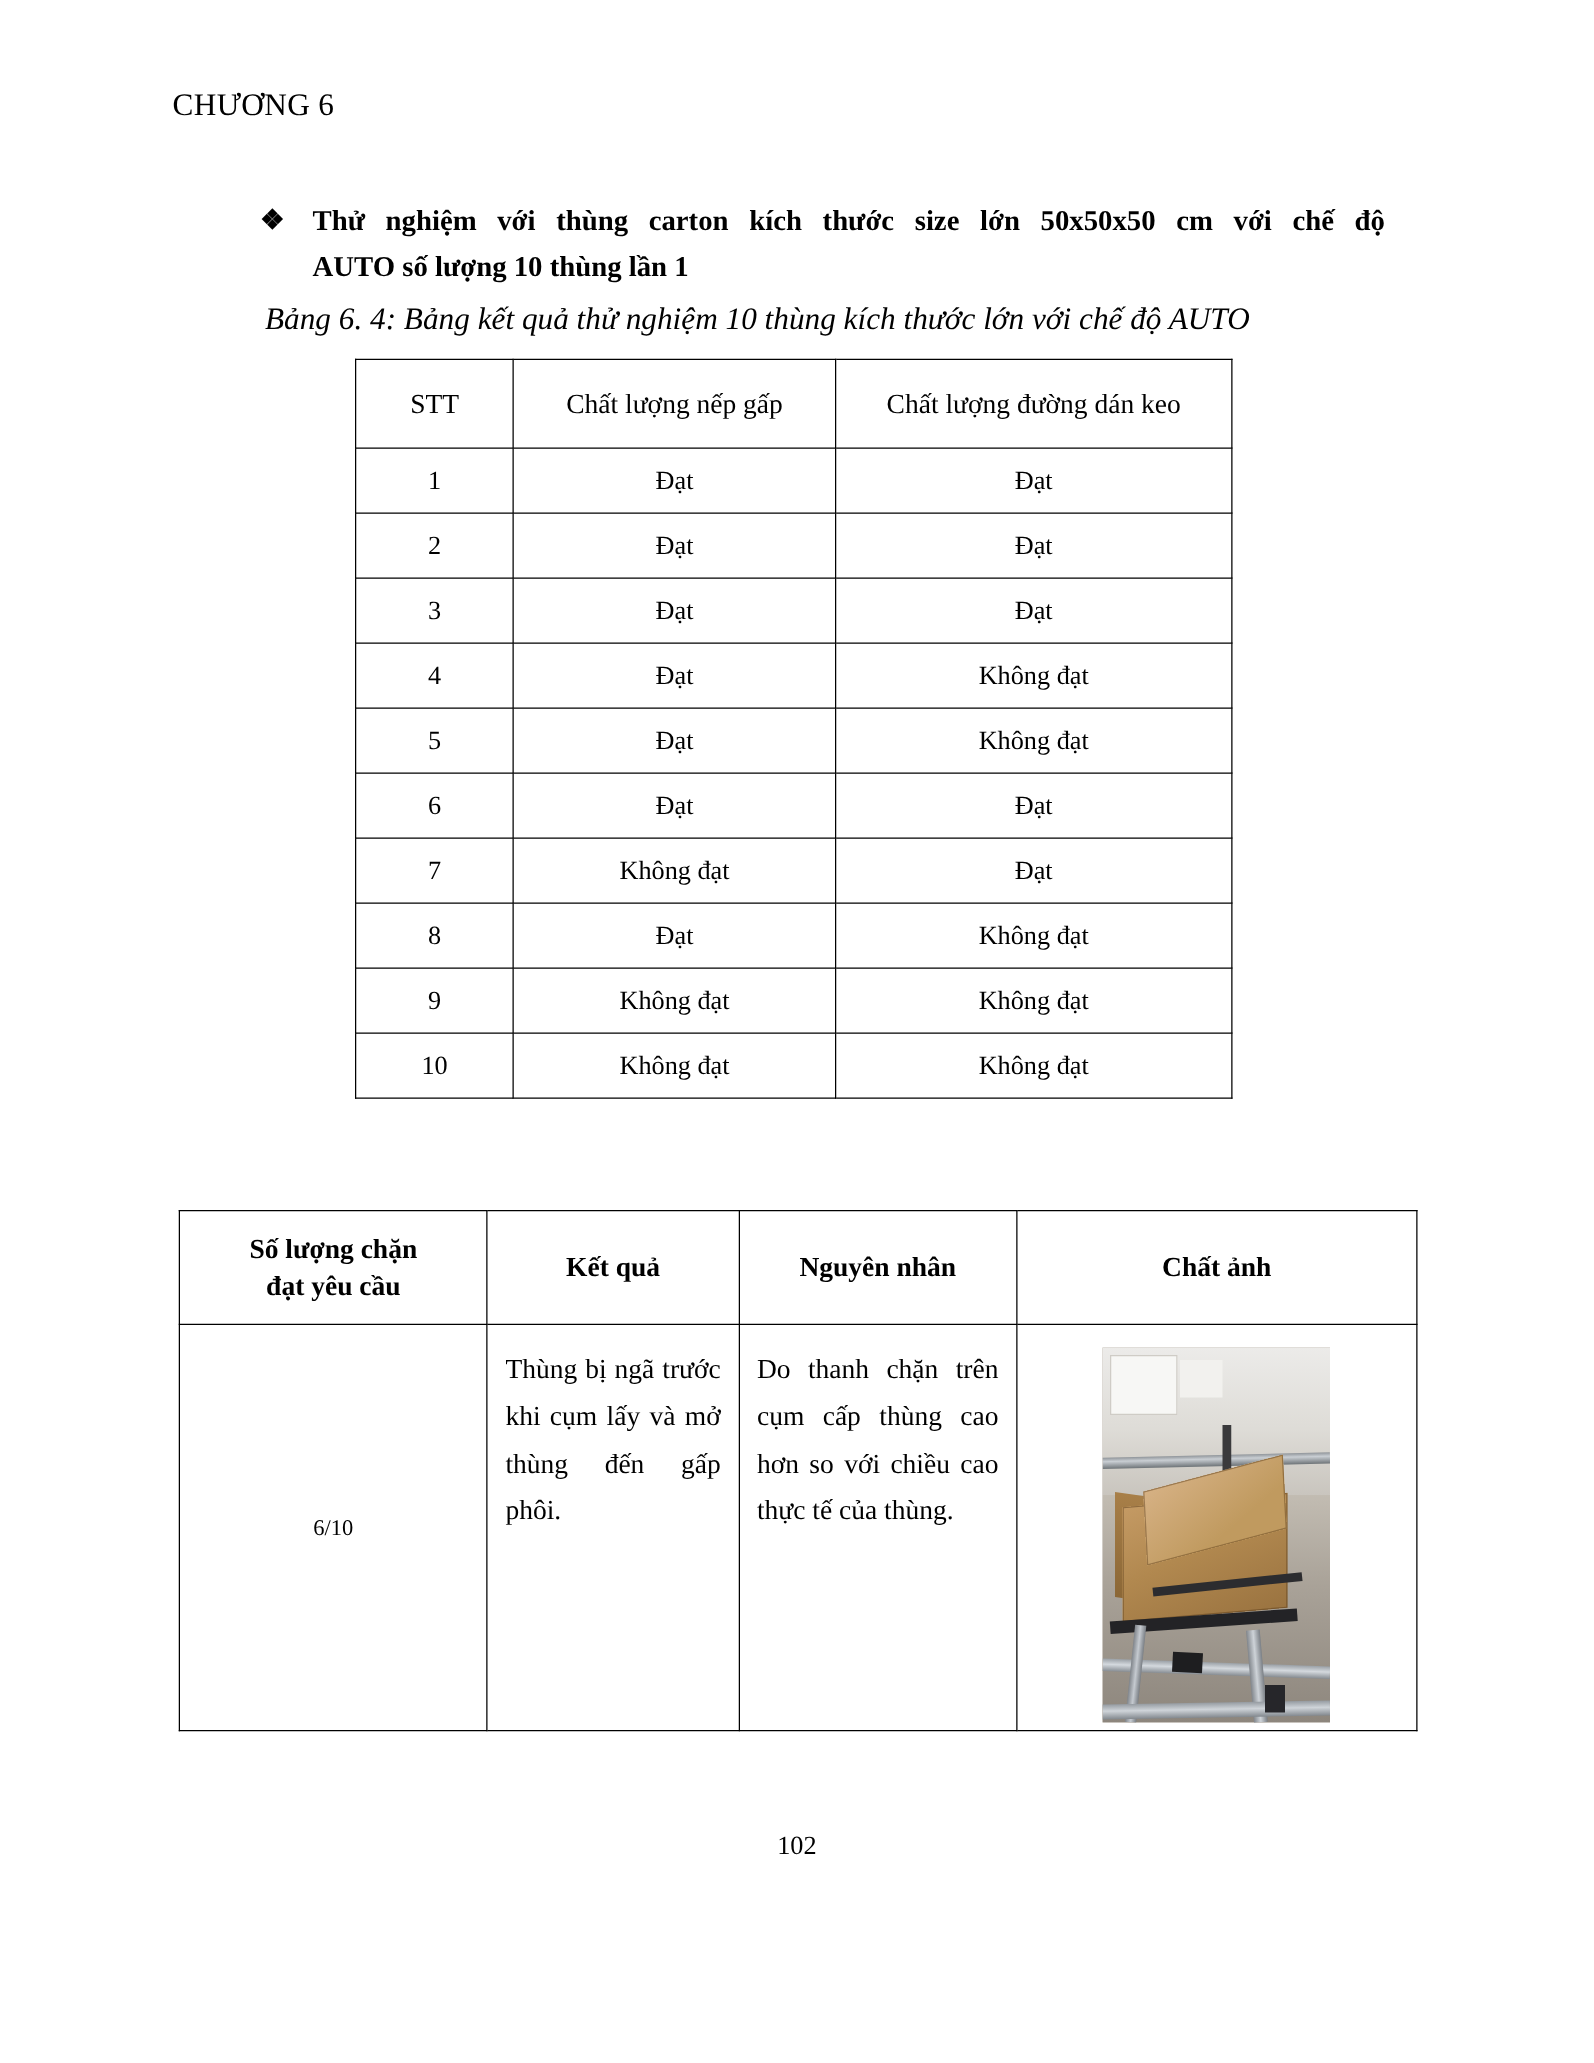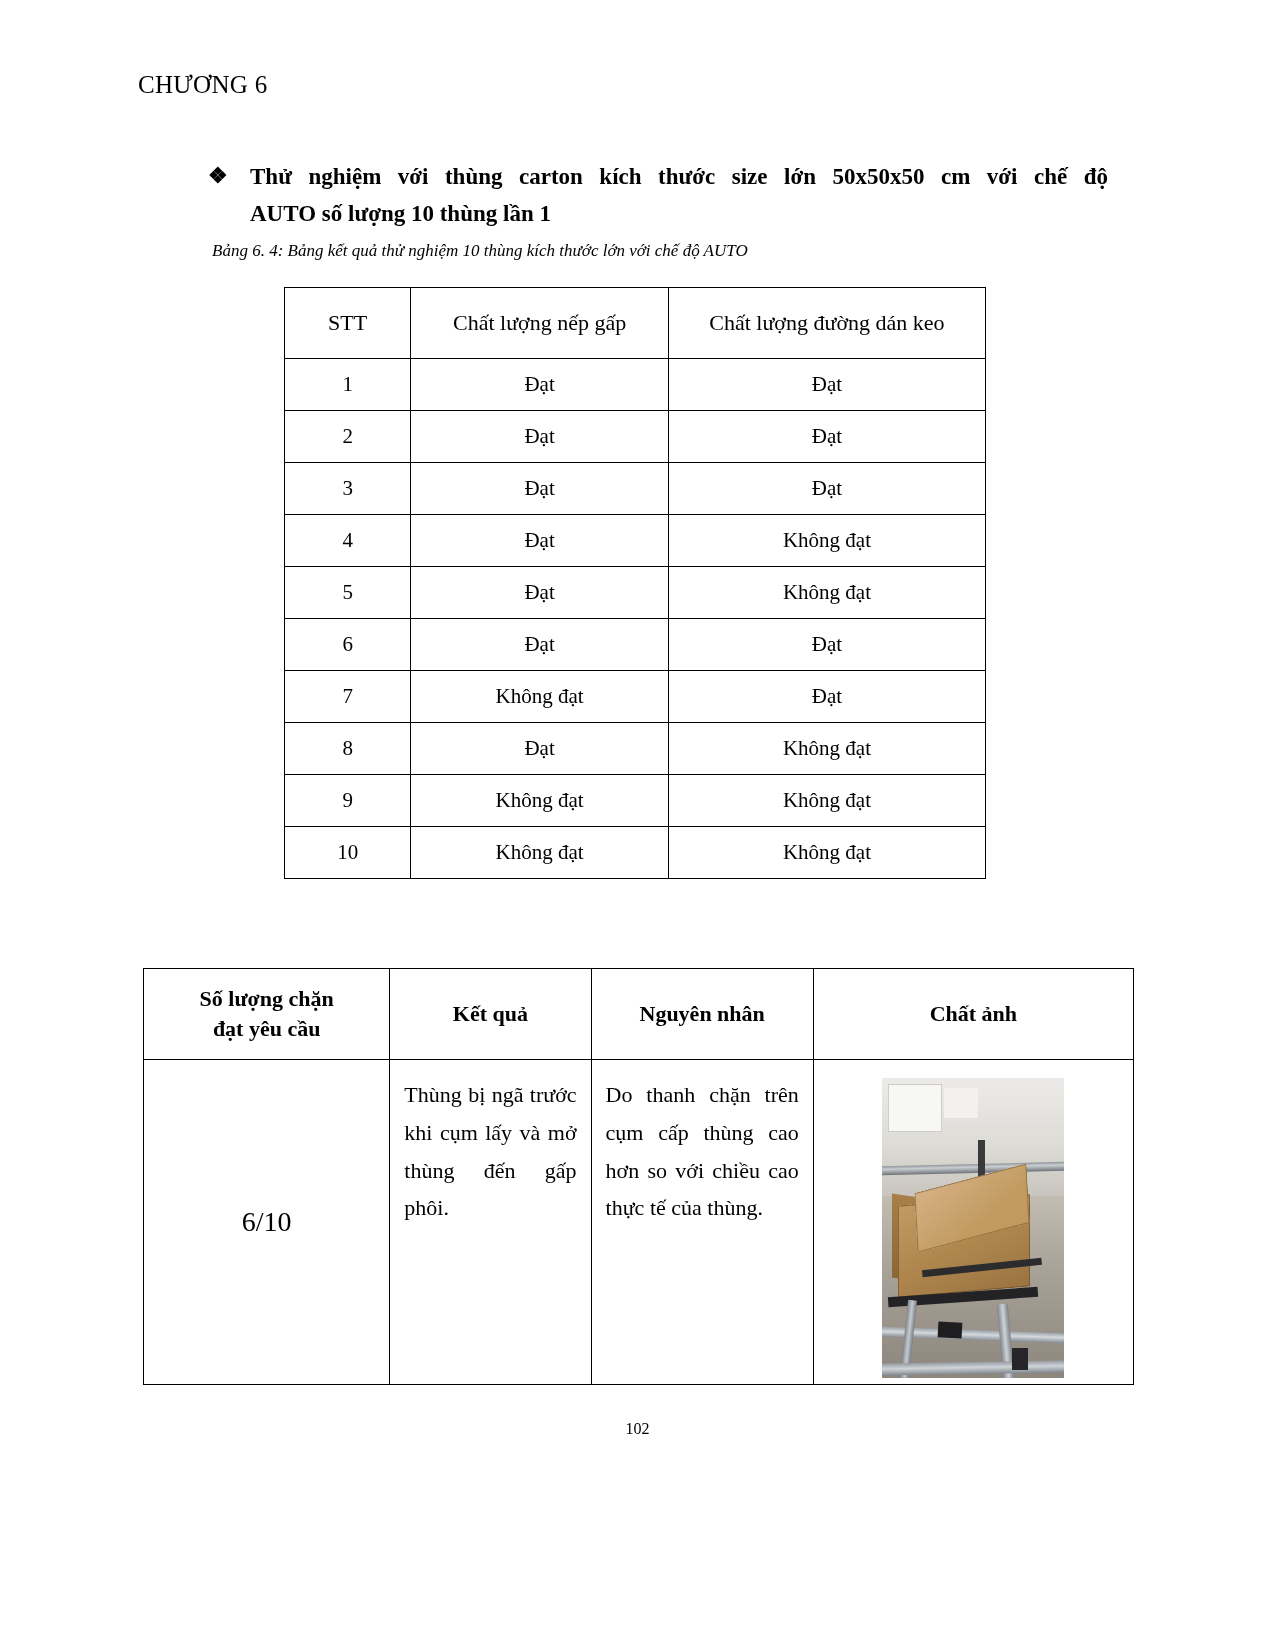--- a/index.html
+++ b/index.html
@@ -60,21 +60,21 @@
     text-align-last: justify;
   }
   .bullet-heading .bh-line2 {
     display: block;
   }
 
   
   .caption {
     position: absolute;
     font-style: italic;
-    font-size: 17px;
+    font-size: 25px;
     line-height: 1.3;
     white-space: nowrap;
   }
   .caption-64 {
     left: 212px;
     top: 240px;
   }
   .caption-65 {
     left: 202px;
     top: 923px;
@@ -136,21 +136,21 @@
     padding: 4px 6px;
   }
   .t65-c1 { width: 250px; }
   .t65-c2 { width: 199px; }
   .t65-c3 { width: 222px; margin-top: 16px; }
   .t65-c4 { width: 320px; }
 
   .cell-count {
     text-align: center;
     vertical-align: middle !important;
-    font-size: 28px;
+    font-size: 18px;
   }
   .cell-para {
     padding: 16px 14px 10px 14px !important;
     font-size: 22px;
     line-height: 1.72;
     text-align: justify;
     text-align-last: left;
     hyphens: none;
     font-family: Liberation Serif, serif;
   }
@@ -273,23 +273,23 @@
     position: absolute;
     left: 130px; top: 270px; width: 16px; height: 22px;
     background: #26262a;
   }
 
   
   .page-number {
     position: absolute;
     left: 0;
     right: 0;
-    top: 1420px;
-    text-align: center;
-    font-size: 16px;
+    top: 1464px;
+    text-align: center;
+    font-size: 21px;
   }
 </style>
 </head>
 <body>
 
 <div class="page">
 
   <div class="running-head">CHƯƠNG 6</div>
 
   <div class="bullet-heading">

